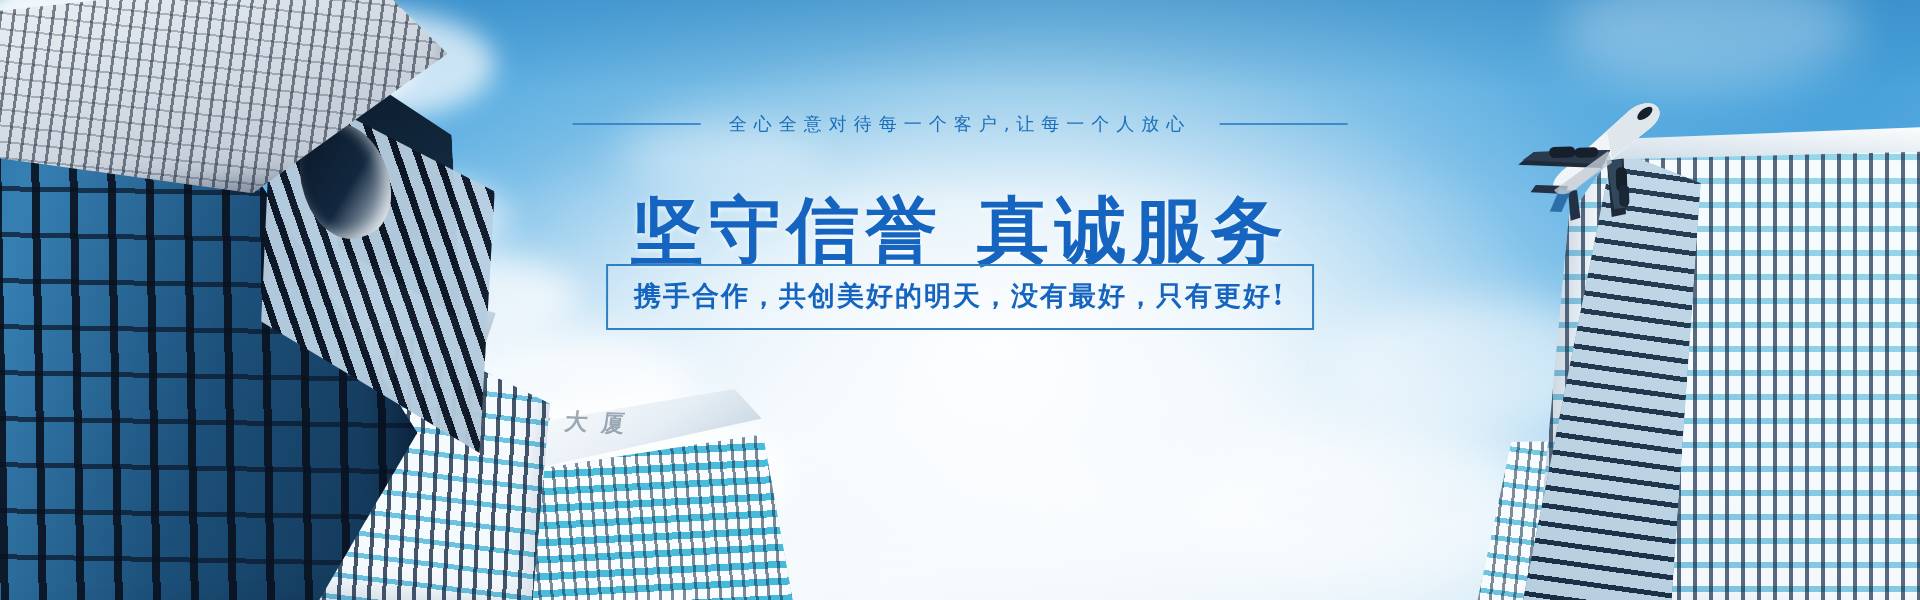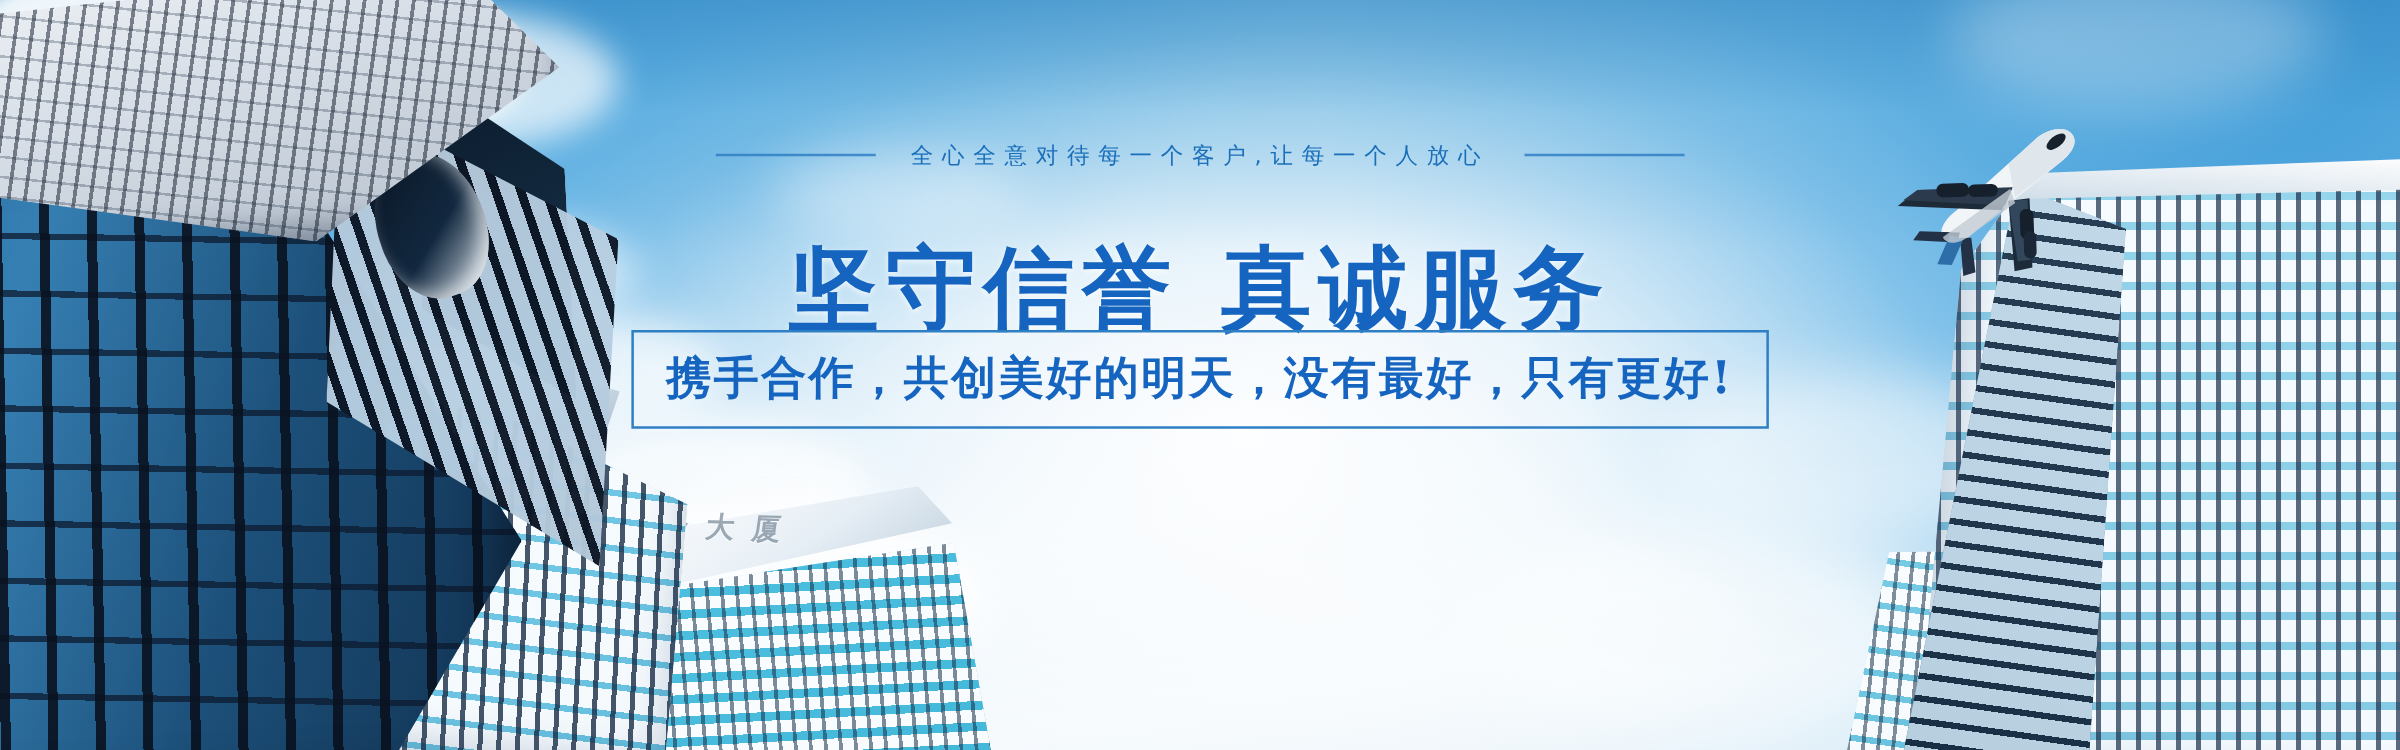--- a/index.html
+++ b/index.html
@@ -226,21 +226,21 @@
   .headline .gap{ display:inline-block; width:34px; }
 
   .subbox{
     position:absolute; top:264px; left:50%; transform:translateX(-50%);
     border:2px solid #2f7fc4;
     padding:12px 26px 14px;
     background:rgba(255,255,255,0.10);
   }
   .subtext{
     font-family:"DejaVu Serif","Liberation Serif",serif;
-    font-size:36px; font-weight:700; color:#1565c0;
+    font-size:27px; font-weight:700; color:#1565c0;
     letter-spacing:2px; white-space:nowrap;
   }
 </style>
 </head>
 <body>
 
 <div class="banner">
 
   <div class="sky"></div>
   <div class="sky-top-band"></div>

